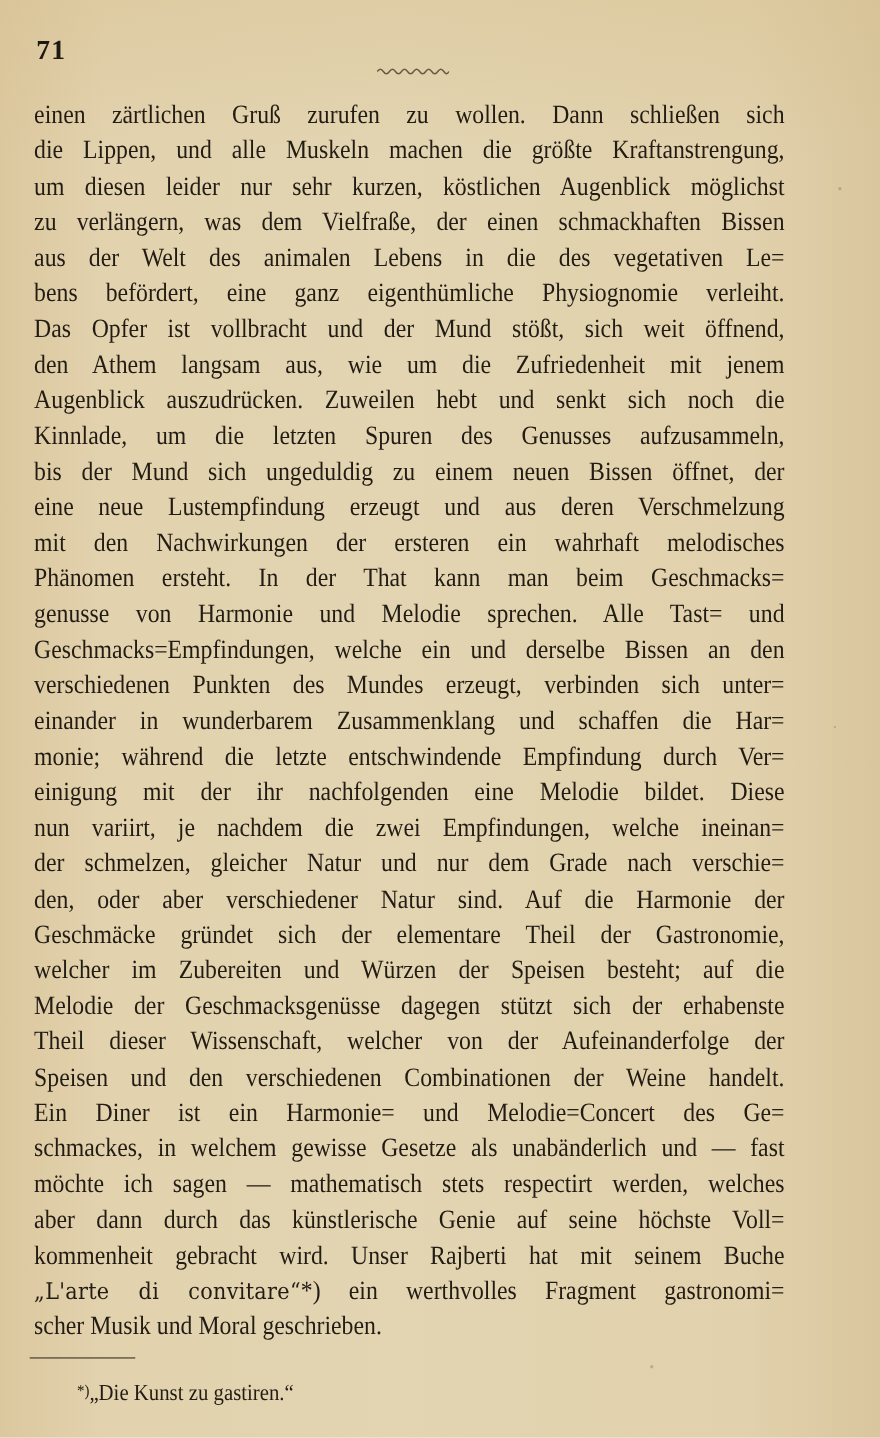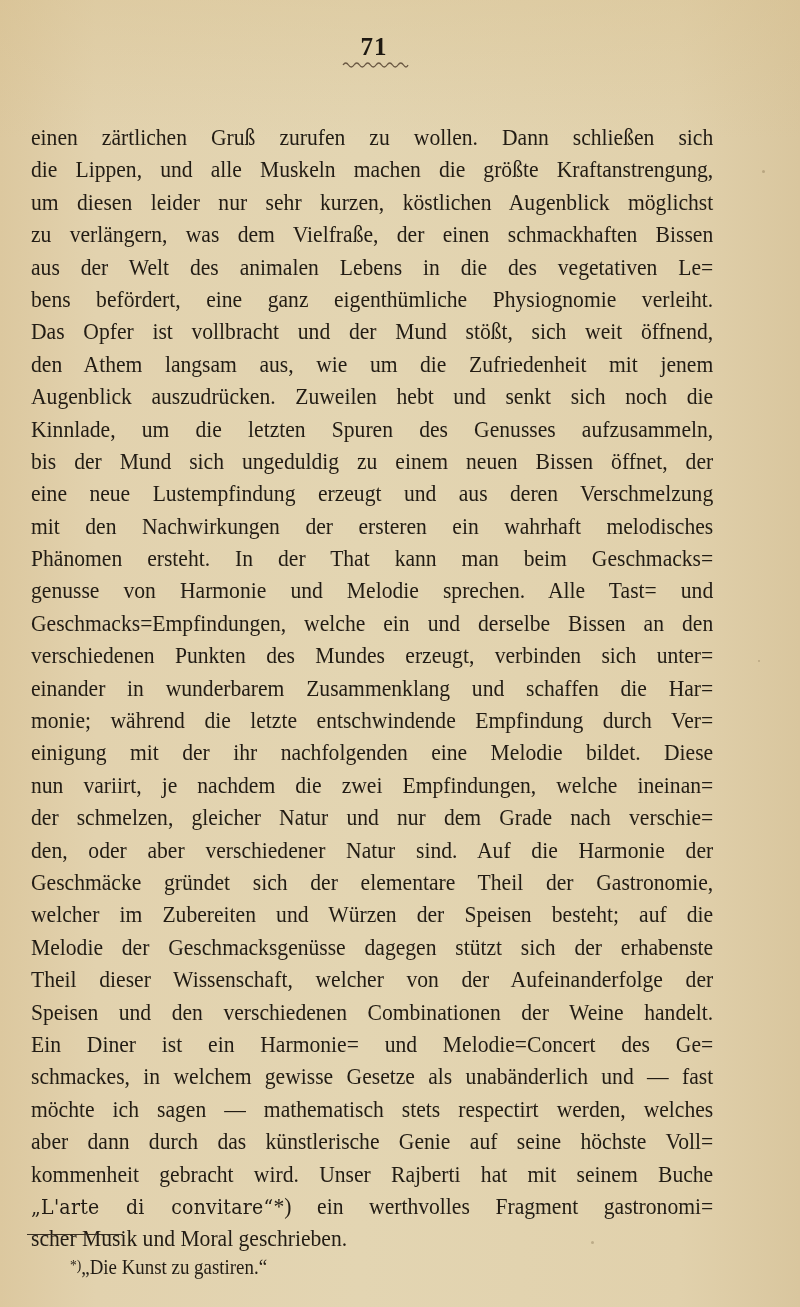--- a/index.html
+++ b/index.html
@@ -13,36 +13,35 @@
       color: #221c14;
     }
     .page-top-tint {
       position: absolute; left: 0; top: 0; width: 800px; height: 140px;
       background: linear-gradient(to bottom, rgba(214,190,140,0.35), rgba(214,190,140,0));
       pointer-events: none;
     }
     .page-number {
       position: absolute;
       left: 33px; width: 682px; top: 33px;
-      text-align: center;
+      text-align: left;
       font-size: 25px;
       font-weight: bold;
       letter-spacing: 1px;
       color: #1e1912;
     }
     .ornament {
       position: absolute;
       left: 342px; top: 59px;
       width: 67px; height: 10px;
     }
     .text-block {
       position: absolute;
       left: 31px; top: 89px;
       width: 682px;
-      margin-top: 32px;
     }
     .line {
       width: 758px;
       height: 32.4px;
       line-height: 32.4px;
       font-size: 24px;
       white-space: nowrap;
       text-align: justify;
       text-align-last: justify;
       transform: scaleX(0.9);

